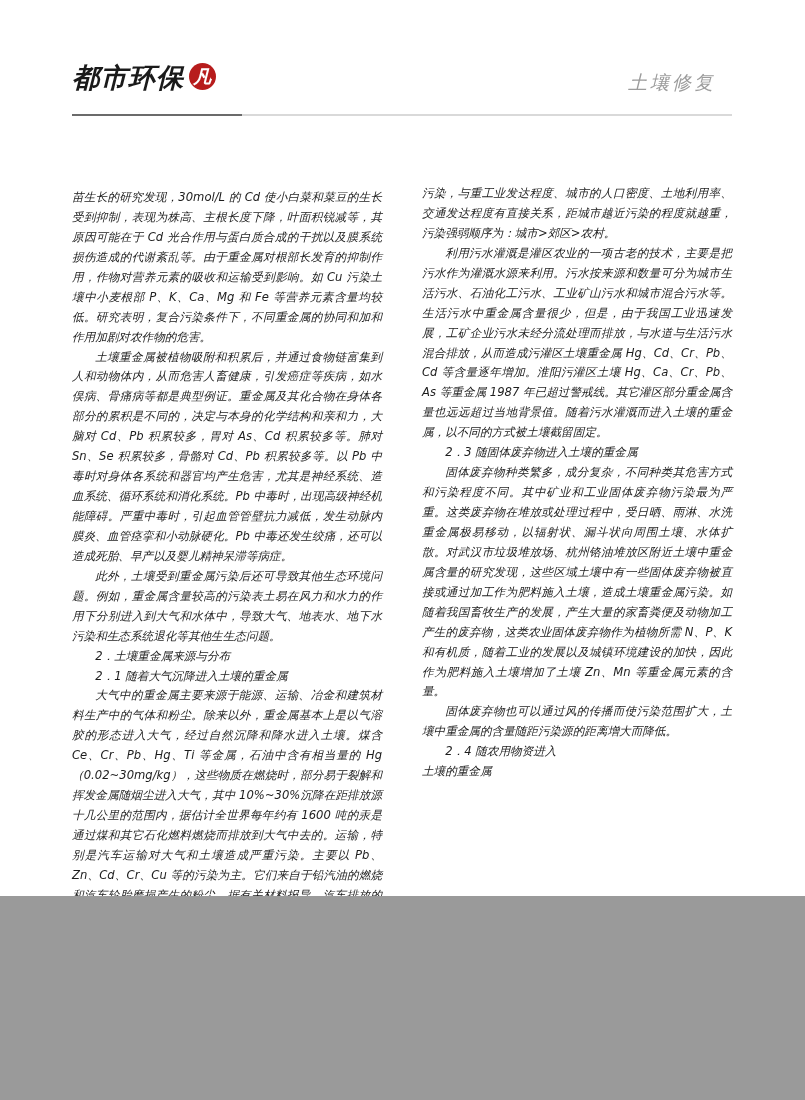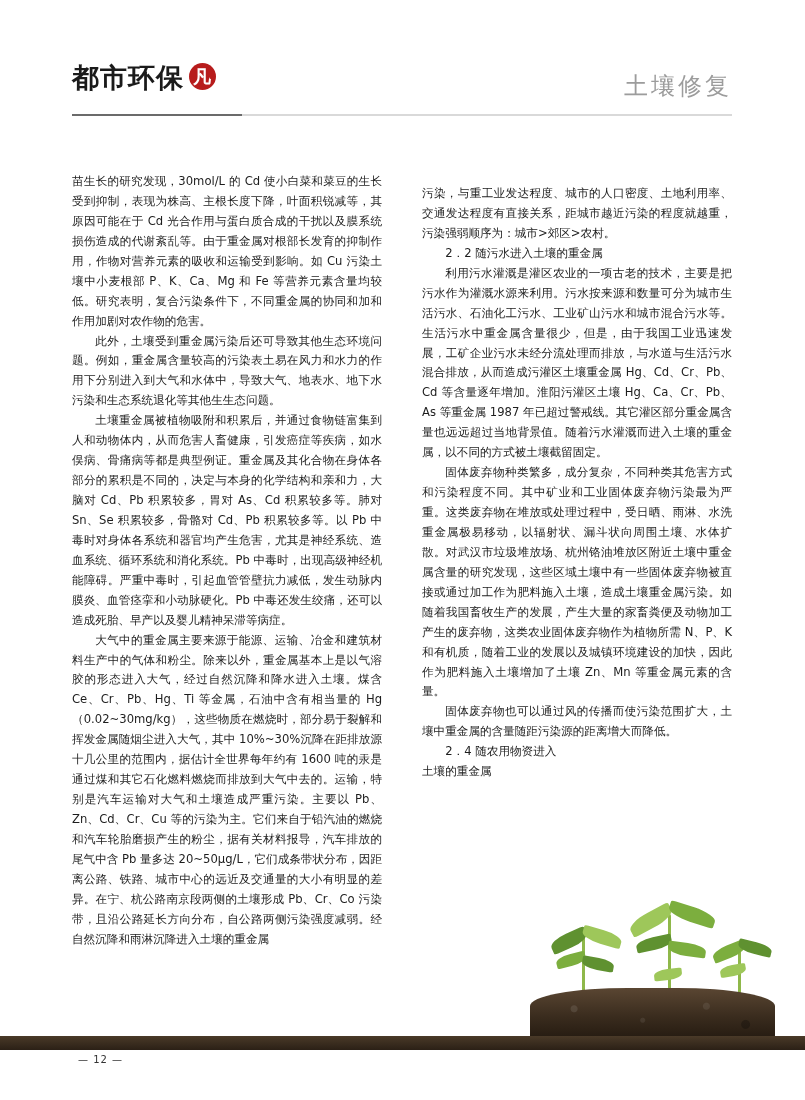--- a/index.html
+++ b/index.html
@@ -3,24 +3,25 @@
 <meta charset="utf-8">
 <style>
   html, body {
     margin: 0;
     padding: 0;
     background: #9a9a9a;
   }
   .page {
     position: relative;
     width: 805px;
-    height: 1100px;
+    height: 896px;
     background: #ffffff;
     overflow: hidden;
     font-family: "DejaVu Sans", "Liberation Sans", sans-serif;
+    font-style: italic;
   }
 
   
   .header {
     position: absolute;
     left: 72px;
     top: 62px;
     width: 660px;
     height: 52px;
   }
@@ -61,23 +62,23 @@
     width: 30px;
     height: 30px;
     line-height: 30px;
     text-align: center;
     color: #ffffff;
     font-size: 18px;
     font-weight: bold;
   }
   .section-title {
     position: absolute;
-    right: 0;
+    right: 16px;
     top: 8px;
-    font-size: 24px;
+    font-size: 19px;
     color: #9c9c9c;
     letter-spacing: 3px;
   }
   .header-rule {
     position: absolute;
     left: 72px;
     top: 114px;
     width: 660px;
     height: 2px;
     background: #d9d9d9;
@@ -101,21 +102,21 @@
   .col {
     position: absolute;
     top: 0;
     width: 310px;
     font-size: 11.6px;
     line-height: 1.72;
     color: #1d1d1d;
     text-align: justify;
     text-justify: inter-ideograph;
   }
-  .col-left { left: 0; }
+  .col-left { left: 0; margin-top: 16px; }
   .col-right { left: 350px; margin-top: 12px; }
 
   .col p {
     margin: 0;
   }
   .p-indent {
     text-indent: 2em;
   }
   .p-flat {
     text-indent: 0;
@@ -202,29 +203,31 @@
       </span>
     </div>
     <div class="section-title">土壤修复</div>
   </div>
   <div class="header-rule"></div>
   <div class="header-rule-dark"></div>
 
   <div class="columns">
     <div class="col col-left">
       <p class="p-flat">苗生长的研究发现，30mol/L 的 Cd 使小白菜和菜豆的生长受到抑制，表现为株高、主根长度下降，叶面积锐减等，其原因可能在于 Cd 光合作用与蛋白质合成的干扰以及膜系统损伤造成的代谢紊乱等。由于重金属对根部长发育的抑制作用，作物对营养元素的吸收和运输受到影响。如 Cu 污染土壤中小麦根部 P、K、Ca、Mg 和 Fe 等营养元素含量均较低。研究表明，复合污染条件下，不同重金属的协同和加和作用加剧对农作物的危害。</p>
+      <p class="p-indent">土壤重金属被植物吸附和积累后，并通过食物链富集到人和动物体内，从而危害人畜健康，引发癌症等疾病，如水俣病、骨痛病等都是典型例证。重金属及其化合物在身体各部分的累积是不同的，决定与本身的化学结构和亲和力，大脑对 Cd、Pb 积累较多，胃对 As、Cd 积累较多等。肺对 Sn、Se 积累较多，骨骼对 Cd、Pb 积累较多等。以 Pb 中毒时对身体各系统和器官均产生危害，尤其是神经系统、造血系统、循环系统和消化系统。Pb 中毒时，出现高级神经机能障碍。严重中毒时，引起血管管壁抗力减低，发生动脉内膜炎、血管痉挛和小动脉硬化。Pb 中毒还发生绞痛，还可以造成死胎、早产以及婴儿精神呆滞等病症。</p>
       <p class="p-indent">此外，土壤受到重金属污染后还可导致其他生态环境问题。例如，重金属含量较高的污染表土易在风力和水力的作用下分别进入到大气和水体中，导致大气、地表水、地下水污染和生态系统退化等其他生生态问题。</p>
-      <p class="p-indent">土壤重金属被植物吸附和积累后，并通过食物链富集到人和动物体内，从而危害人畜健康，引发癌症等疾病，如水俣病、骨痛病等都是典型例证。重金属及其化合物在身体各部分的累积是不同的，决定与本身的化学结构和亲和力，大脑对 Cd、Pb 积累较多，胃对 As、Cd 积累较多等。肺对 Sn、Se 积累较多，骨骼对 Cd、Pb 积累较多等。以 Pb 中毒时对身体各系统和器官均产生危害，尤其是神经系统、造血系统、循环系统和消化系统。Pb 中毒时，出现高级神经机能障碍。严重中毒时，引起血管管壁抗力减低，发生动脉内膜炎、血管痉挛和小动脉硬化。Pb 中毒还发生绞痛，还可以造成死胎、早产以及婴儿精神呆滞等病症。</p>
+      <p class="p-head">2．土壤重金属来源与分布</p>
+      <p class="p-head">2．1 随着大气沉降进入土壤的重金属</p>
       <p class="p-indent">大气中的重金属主要来源于能源、运输、冶金和建筑材料生产中的气体和粉尘。除来以外，重金属基本上是以气溶胶的形态进入大气，经过自然沉降和降水进入土壤。煤含 Ce、Cr、Pb、Hg、Ti 等金属，石油中含有相当量的 Hg（0.02~30mg/kg），这些物质在燃烧时，部分易于裂解和挥发金属随烟尘进入大气，其中 10%~30%沉降在距排放源十几公里的范围内，据估计全世界每年约有 1600 吨的汞是通过煤和其它石化燃料燃烧而排放到大气中去的。运输，特别是汽车运输对大气和土壤造成严重污染。主要以 Pb、Zn、Cd、Cr、Cu 等的污染为主。它们来自于铅汽油的燃烧和汽车轮胎磨损产生的粉尘，据有关材料报导，汽车排放的尾气中含 Pb 量多达 20~50μg/L，它们成条带状分布，因距离公路、铁路、城市中心的远近及交通量的大小有明显的差异。在宁、杭公路南京段两侧的土壤形成 Pb、Cr、Co 污染带，且沿公路延长方向分布，自公路两侧污染强度减弱。经自然沉降和雨淋沉降进入土壤的重金属</p>
     </div>
 
     <div class="col col-right">
       <p class="p-flat">污染，与重工业发达程度、城市的人口密度、土地利用率、交通发达程度有直接关系，距城市越近污染的程度就越重，污染强弱顺序为：城市&gt;郊区&gt;农村。</p>
-      <p class="p-head">2．2 随污水进入土壤的重金属</p>
       <p class="p-indent">利用污水灌溉是灌区农业的一项古老的技术，主要是把污水作为灌溉水源来利用。污水按来源和数量可分为城市生活污水、石油化工污水、工业矿山污水和城市混合污水等。生活污水中重金属含量很少，但是，由于我国工业迅速发展，工矿企业污水未经分流处理而排放，与水道与生活污水混合排放，从而造成污灌区土壤重金属 Hg、Cd、Cr、Pb、Cd 等含量逐年增加。淮阳污灌区土壤 Hg、Ca、Cr、Pb、As 等重金属 1987 年已超过警戒线。其它灌区部分重金属含量也远远超过当地背景值。随着污水灌溉而进入土壤的重金属，以不同的方式被土壤截留固定。</p>
+      <p class="p-head">2．3 随固体废弃物进入土壤的重金属</p>
       <p class="p-indent">固体废弃物种类繁多，成分复杂，不同种类其危害方式和污染程度不同。其中矿业和工业固体废弃物污染最为严重。这类废弃物在堆放或处理过程中，受日晒、雨淋、水洗重金属极易移动，以辐射状、漏斗状向周围土壤、水体扩散。对武汉市垃圾堆放场、杭州铬油堆放区附近土壤中重金属含量的研究发现，这些区域土壤中有一些固体废弃物被直接或通过加工作为肥料施入土壤，造成土壤重金属污染。如随着我国畜牧生产的发展，产生大量的家畜粪便及动物加工产生的废弃物，这类农业固体废弃物作为植物所需 N、P、K 和有机质，随着工业的发展以及城镇环境建设的加快，因此作为肥料施入土壤增加了土壤 Zn、Mn 等重金属元素的含量。</p>
       <p class="p-indent">固体废弃物也可以通过风的传播而使污染范围扩大，土壤中重金属的含量随距污染源的距离增大而降低。</p>
       <p class="p-head">2．4 随农用物资进入</p>
       <p class="p-flat">土壤的重金属</p>
     </div>
   </div>
 
   <div class="photo">
     <div class="sprout" style="left:36px;">
       <div class="stem" style="left:16px; height:70px;"></div>

